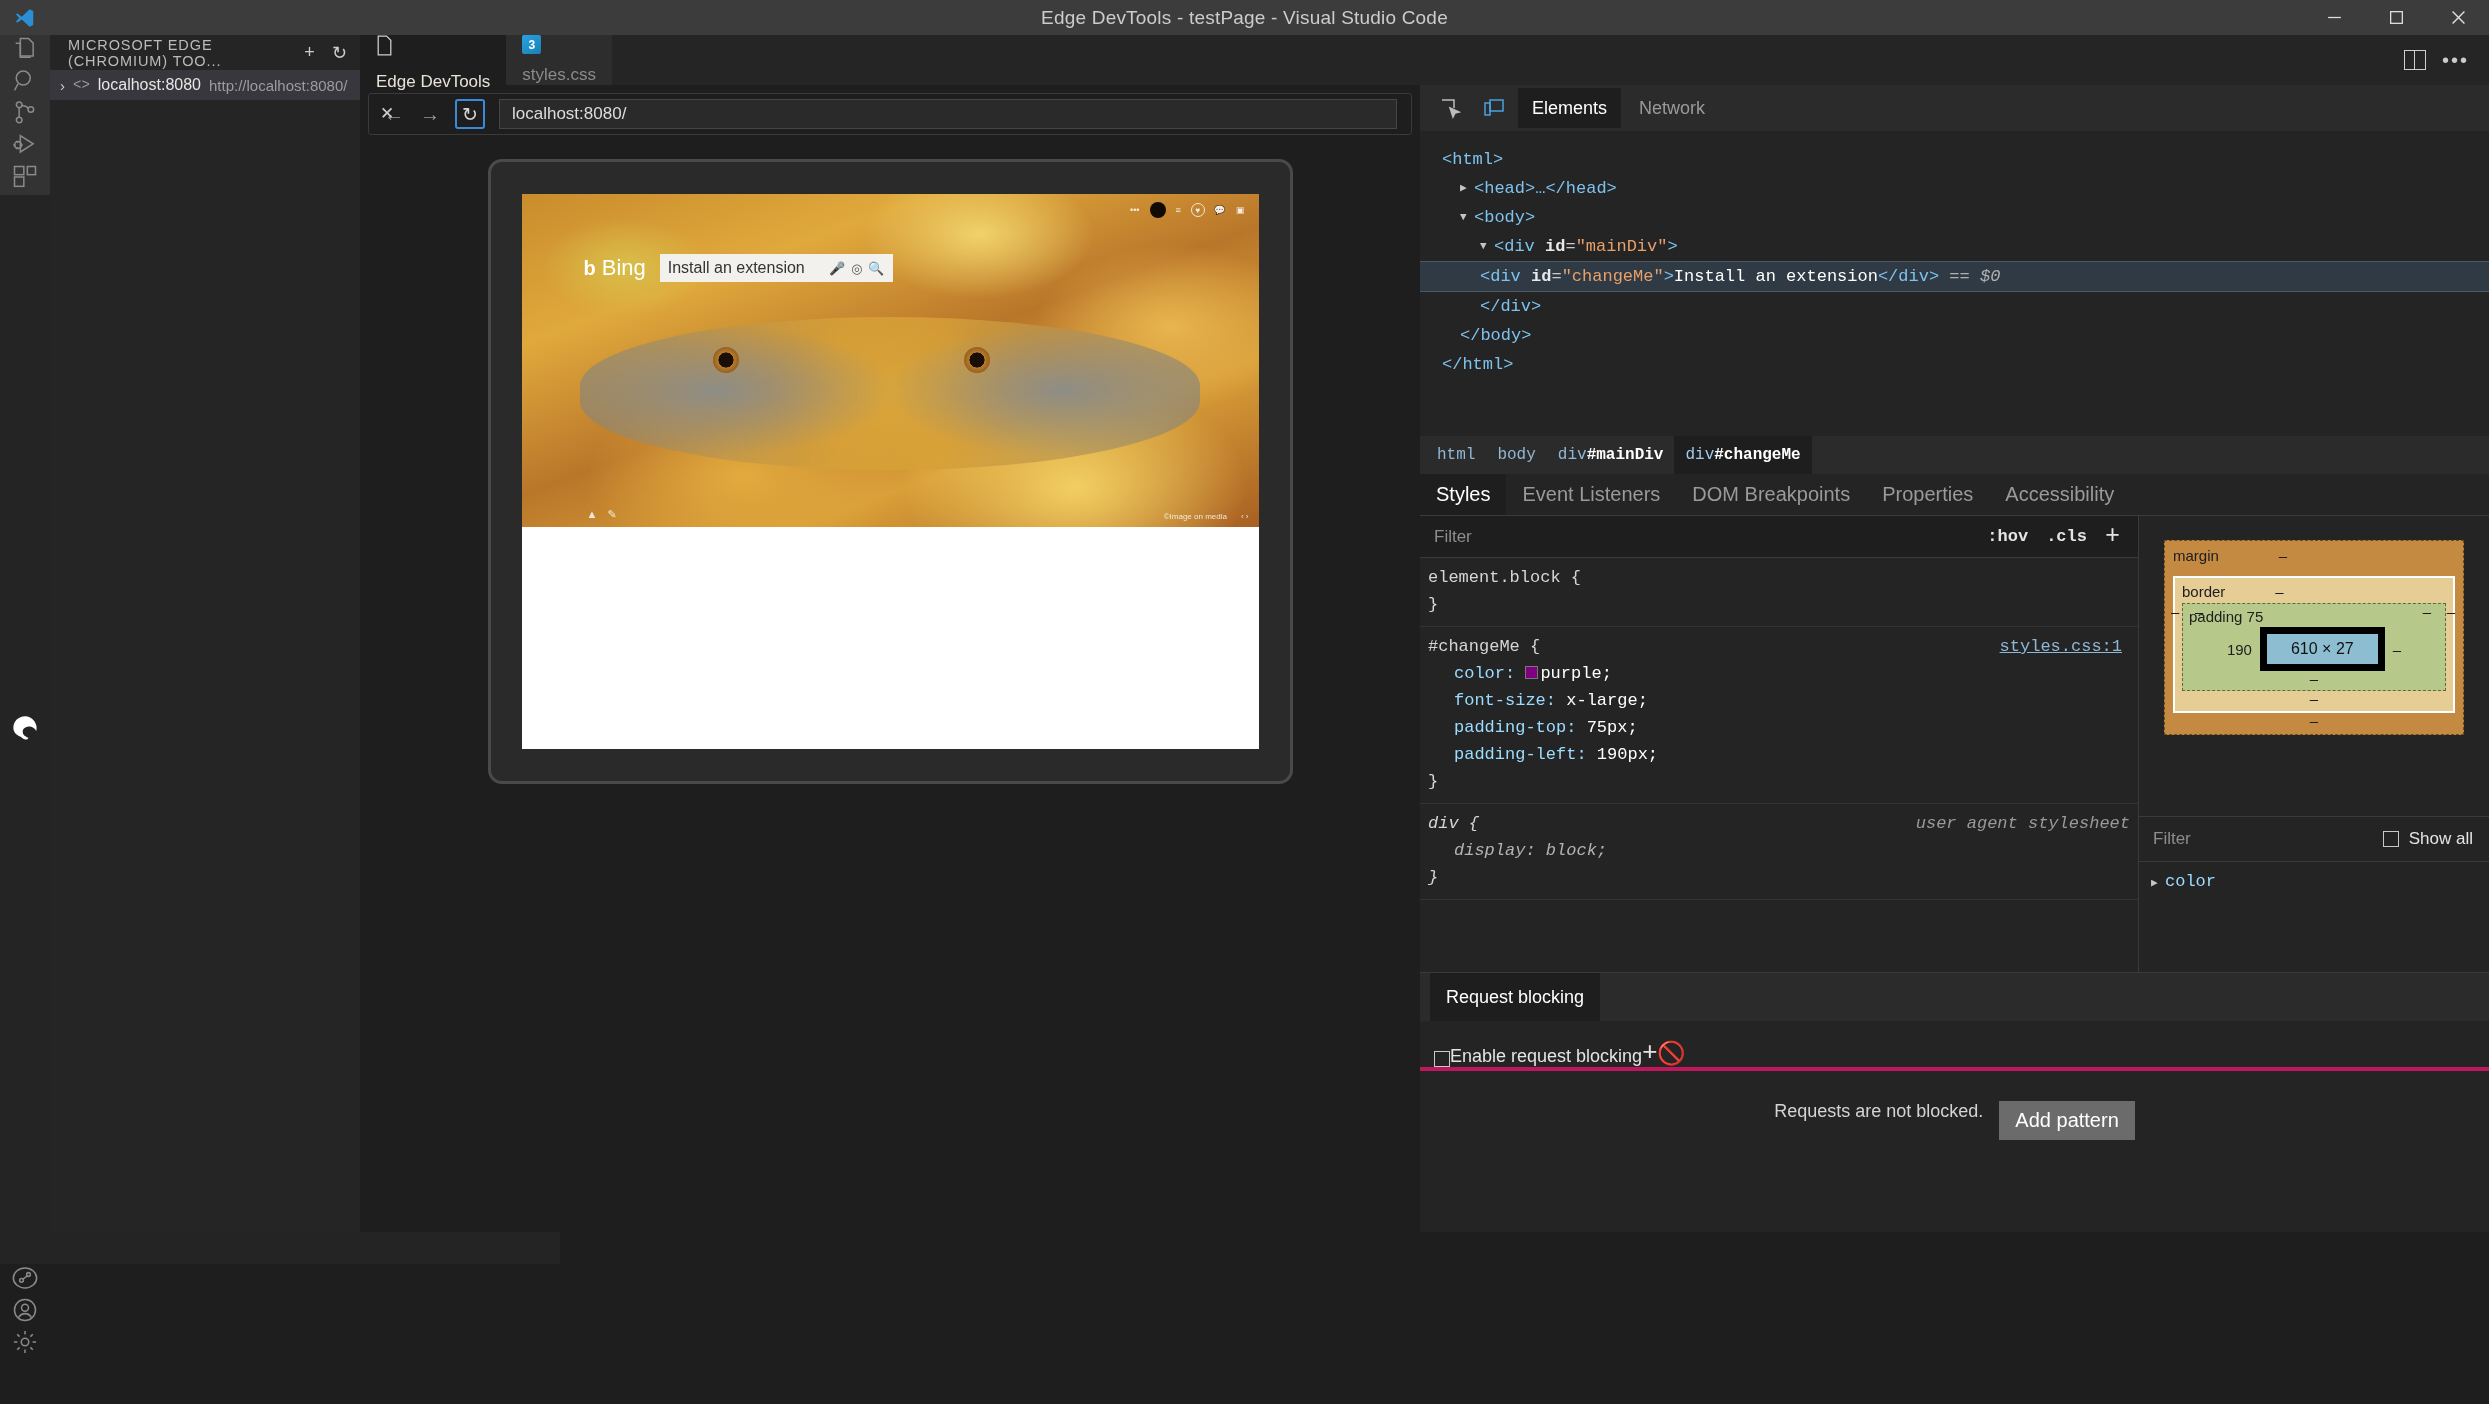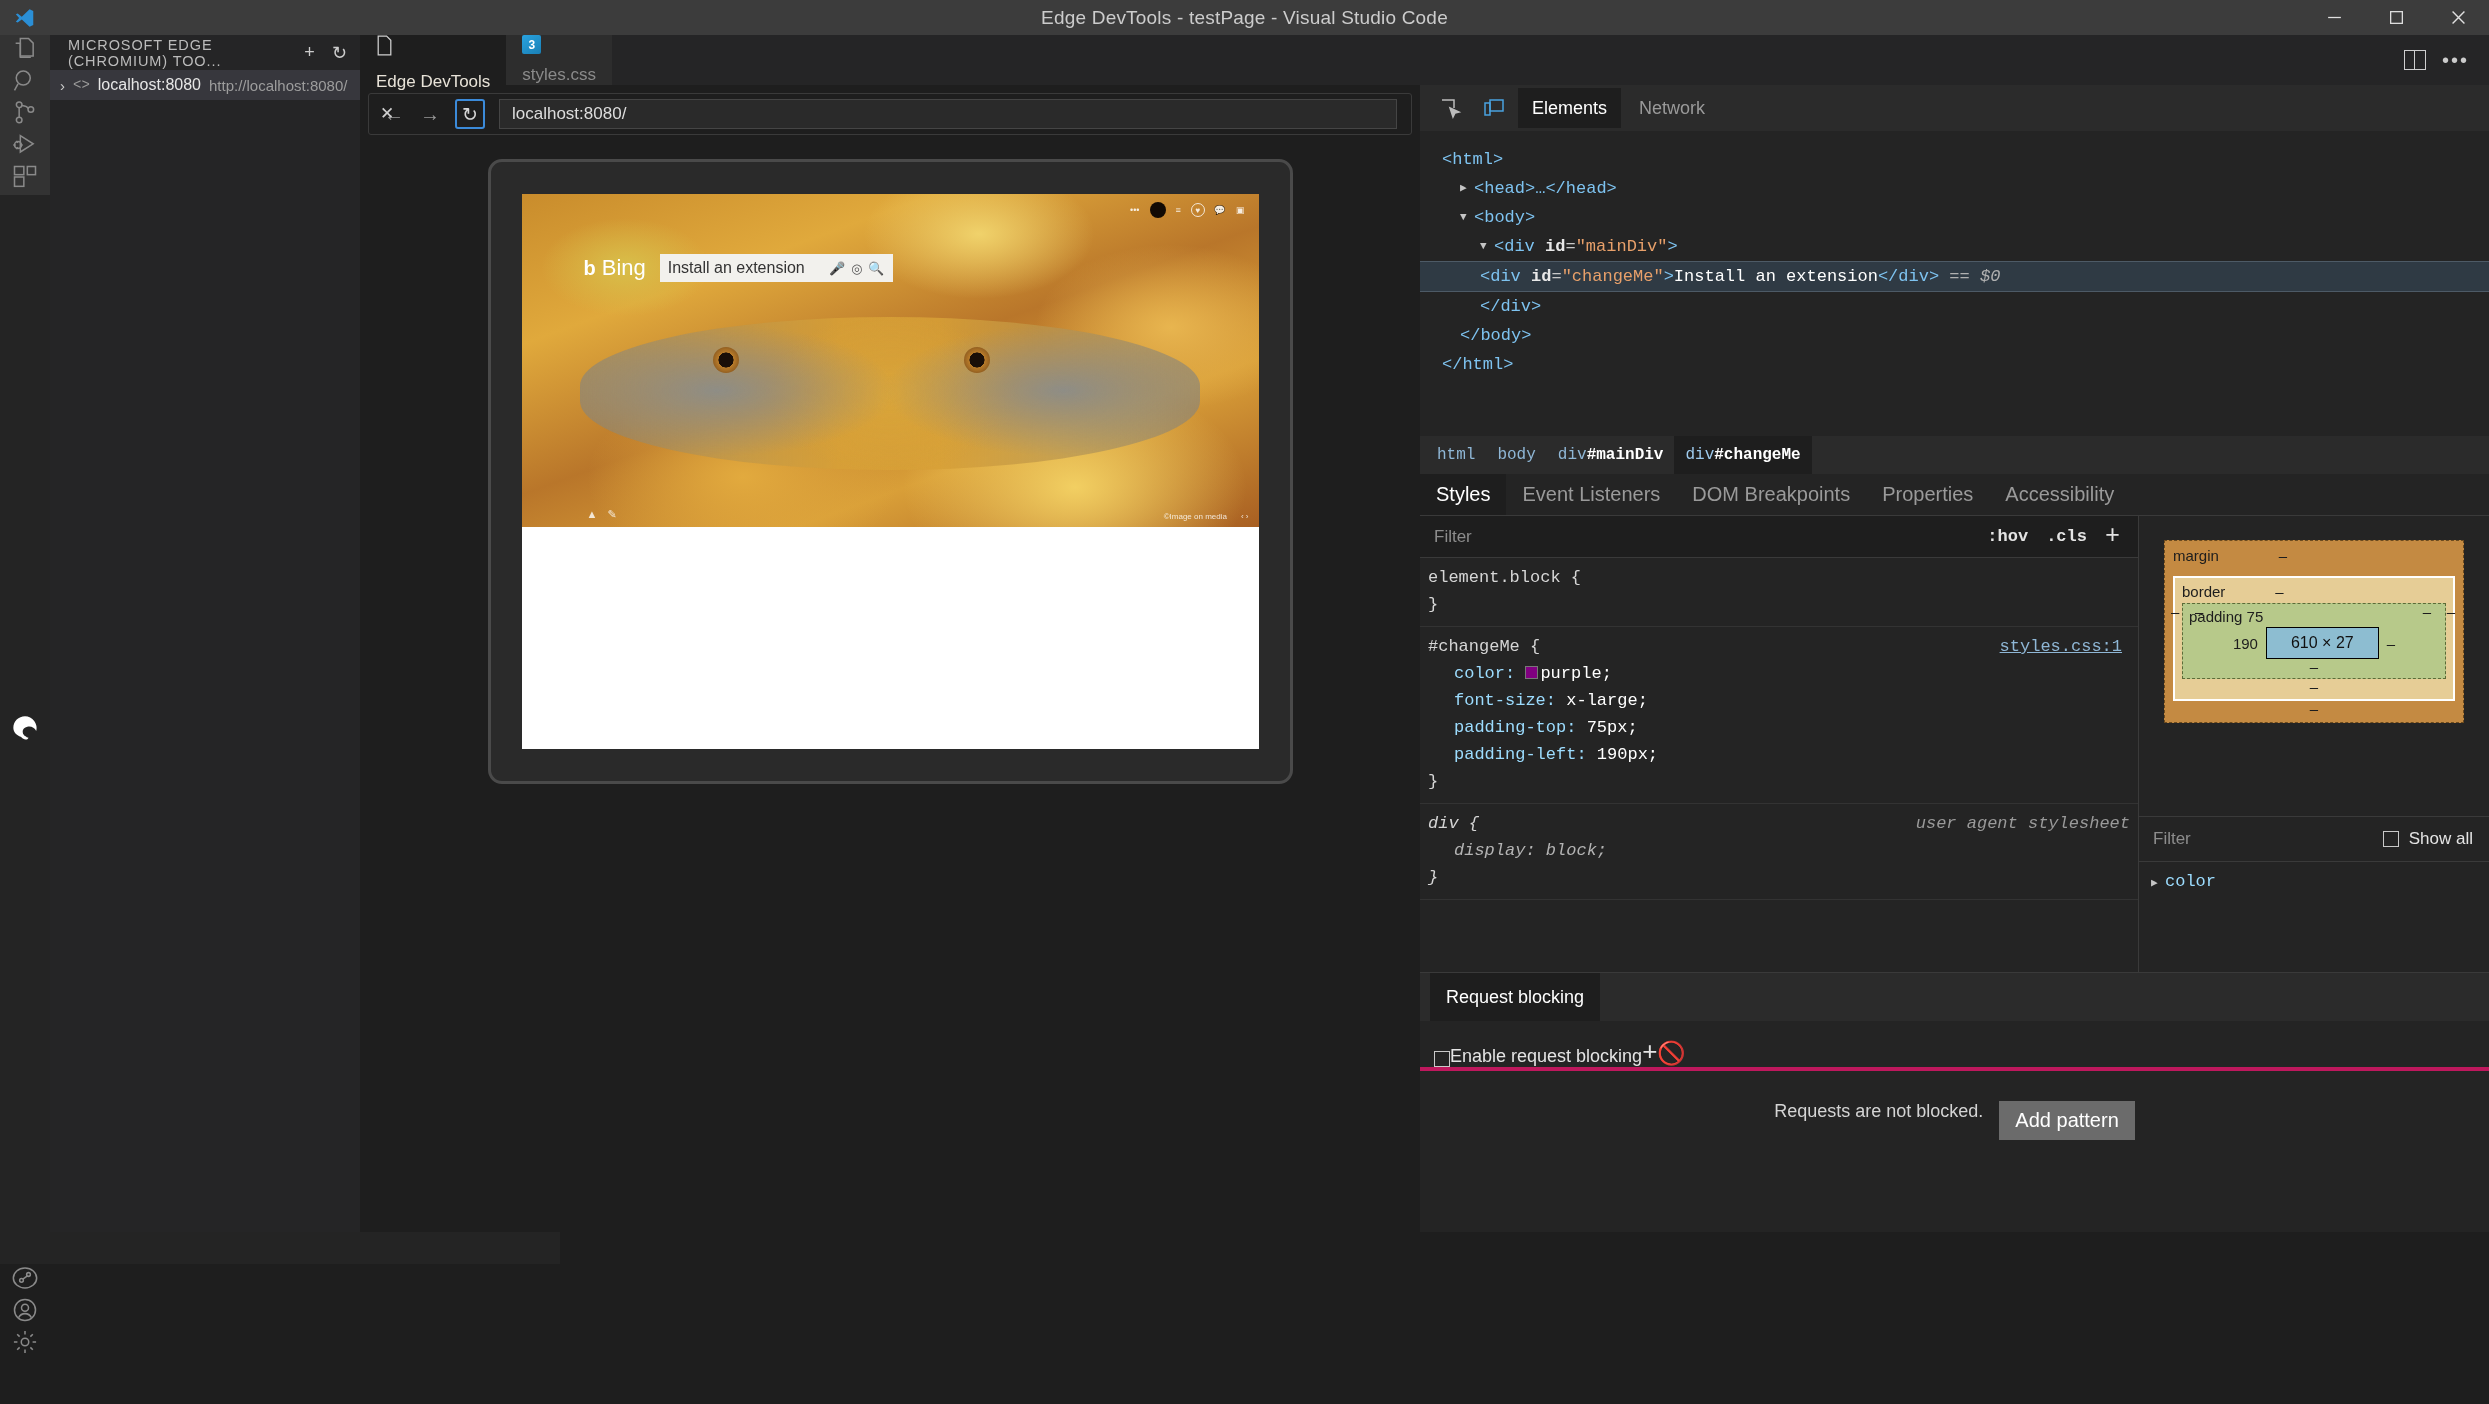--- a/index.html
+++ b/index.html
@@ -209,21 +209,21 @@
   .bm-margin {
     width: 300px; background:#c48a42; border:1px dashed #6b4a1e; padding: 6px 8px 6px 8px;
     font-size: 15px; color:#1c1c1c; position:relative;
   }
   .bm-label { font-size:15px; color:#1d1d1d; }
   .bm-row-dash { text-align:center; color:#1d1d1d; font-size:15px; line-height:15px; }
   .bm-border { background:#e6cd96; border:2px solid #ffffff; margin-top:12px; padding: 5px 7px; }
   .bm-padding { background:#b7c98a; border:1px dashed #5c6b38; margin-top:3px; padding: 4px 6px; }
   .bm-content-row { display:flex; align-items:center; justify-content:center; gap: 8px; margin-top: 2px; }
   .bm-content {
-    background:#8dbdd1; border:1px solid #000000; padding: 6px 24px; font-size:16px; color:#111;
+    background:#8dbdd1; border:7px solid #000000; padding: 6px 24px; font-size:16px; color:#111;
   }
   .bm-side { font-size: 15px; color:#1d1d1d; }
   .bm-outer-sides { position:absolute; left:6px; top: 62px; font-size:15px; }
   .bm-outer-sides2 { position:absolute; left:30px; top: 62px; font-size:15px; }
   .bm-outer-right { position:absolute; right:8px; top:62px; font-size:15px; }
   .bm-outer-right2 { position:absolute; right:32px; top:62px; font-size:15px; }
 
   .computed-filter { height: 46px; display:flex; align-items:center; border-top:1px solid #3a3a3a; border-bottom:1px solid #3a3a3a; }
   .computed-filter .cf-label { padding-left: 14px; font-size:17px; color:#8d8d8d; flex:1 1 auto;}
   .cf-check { display:flex; align-items:center; gap: 10px; padding-right: 16px; font-size:17px; color:#e4e4e4;}

